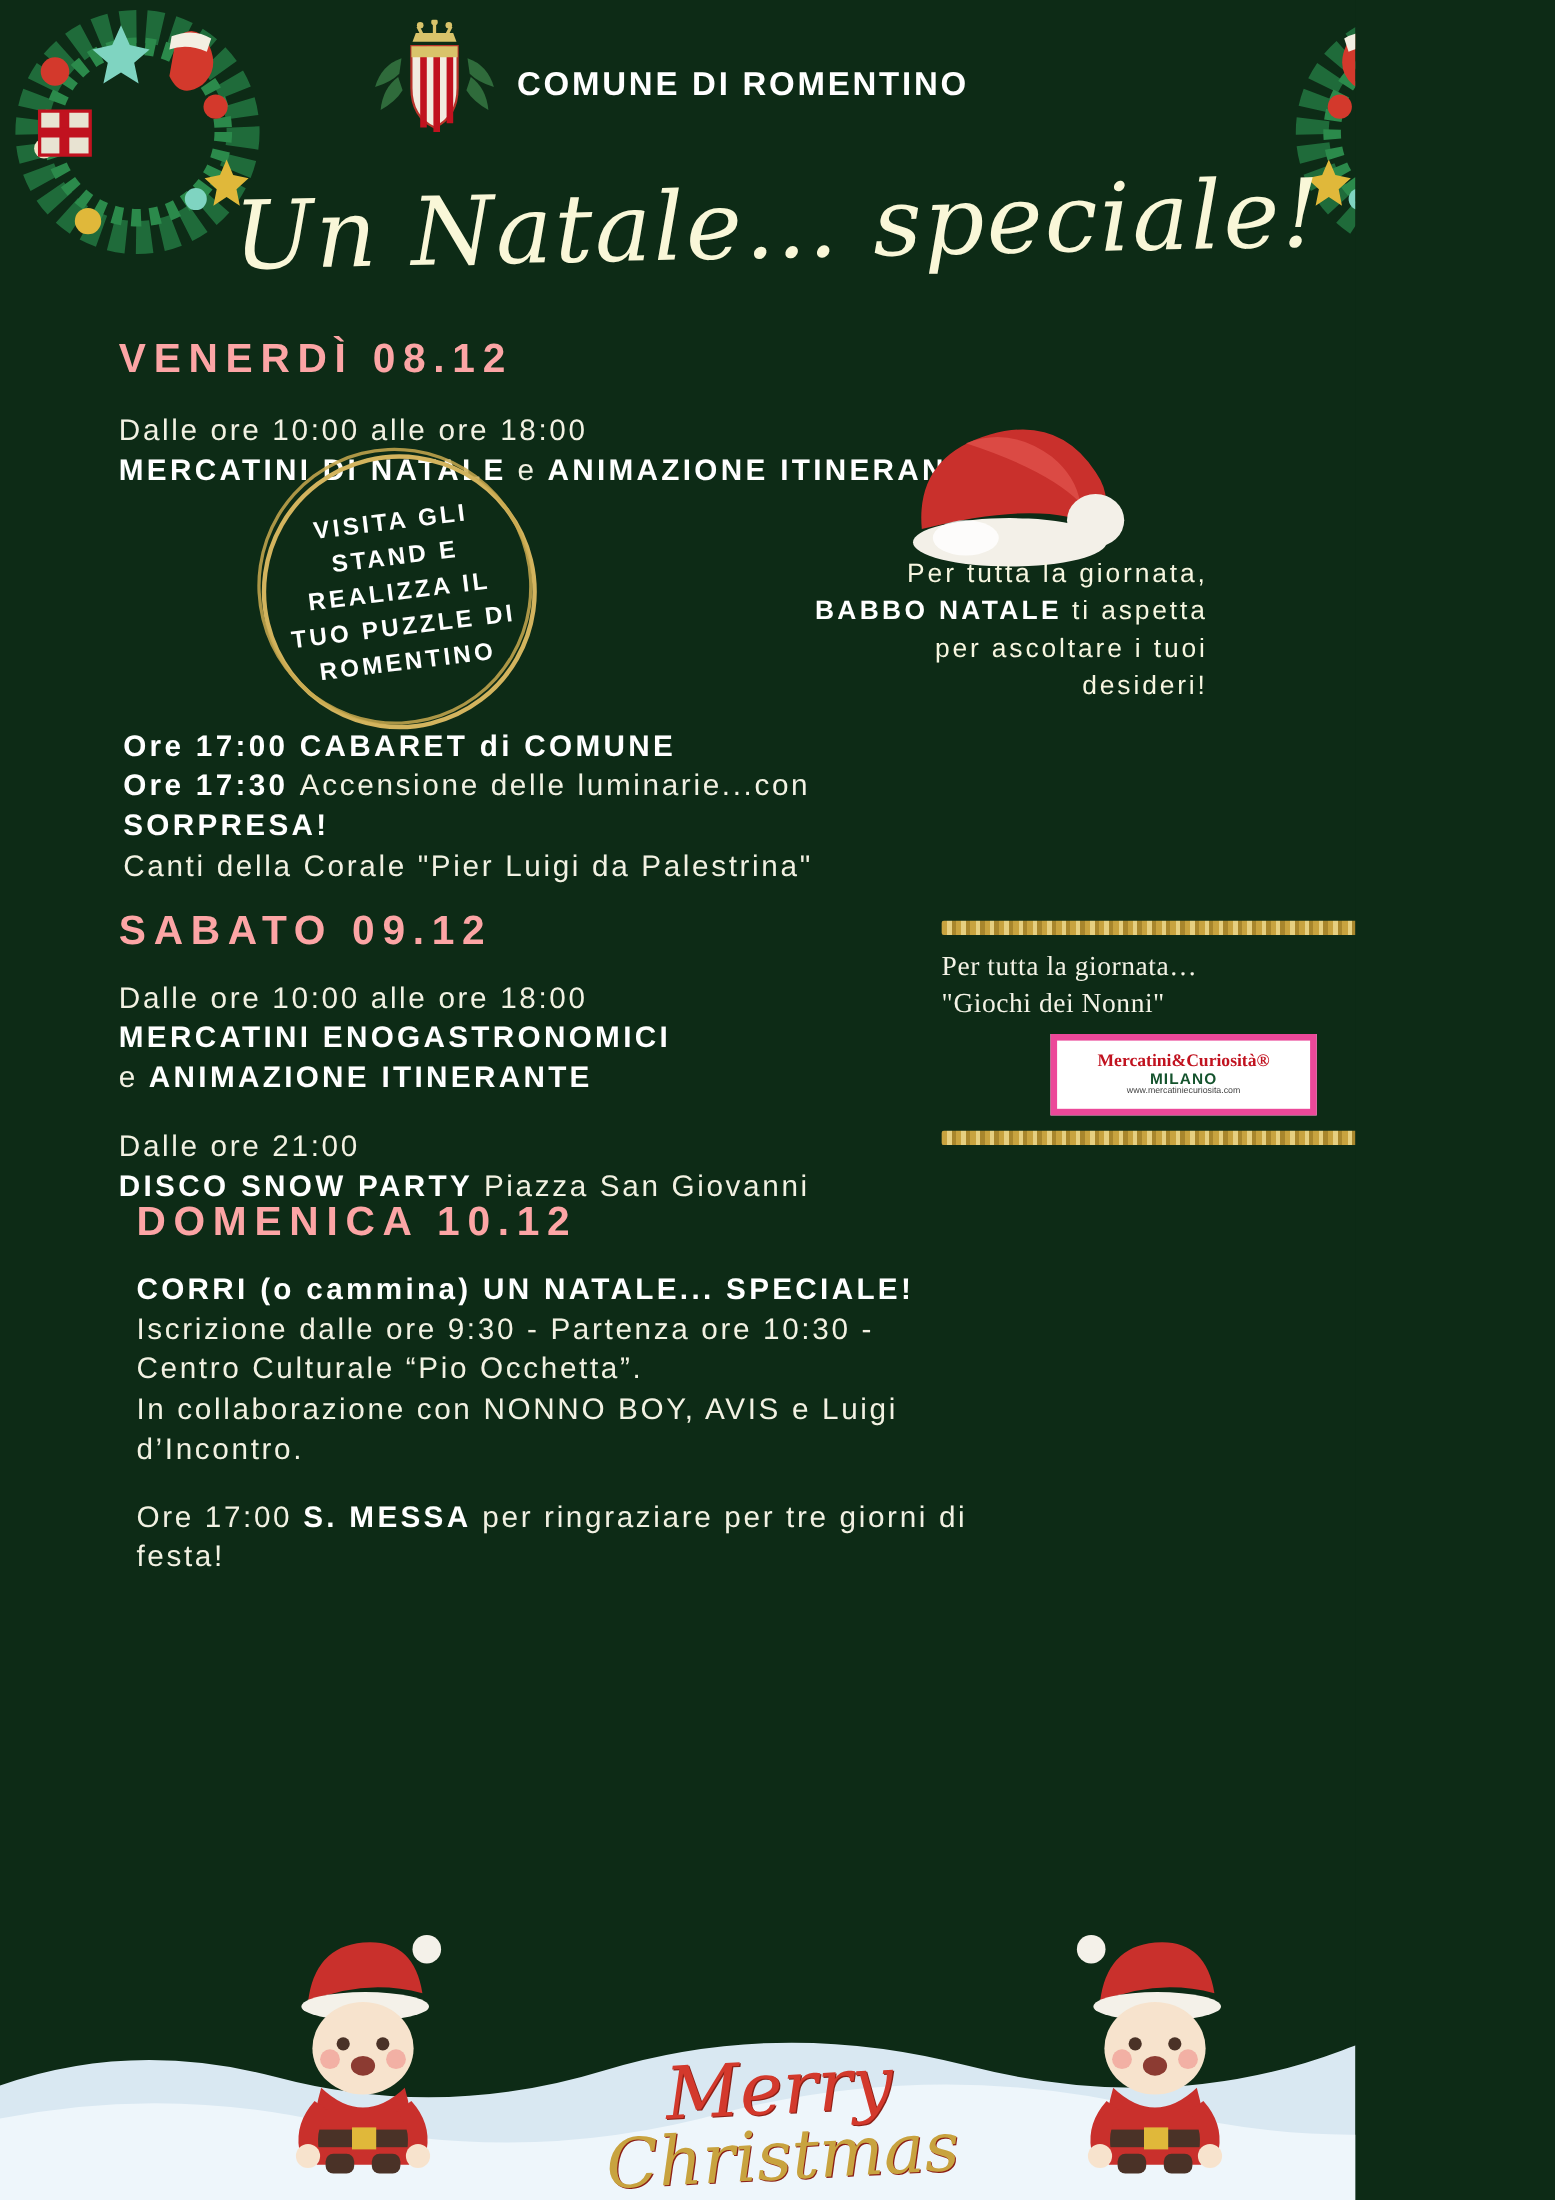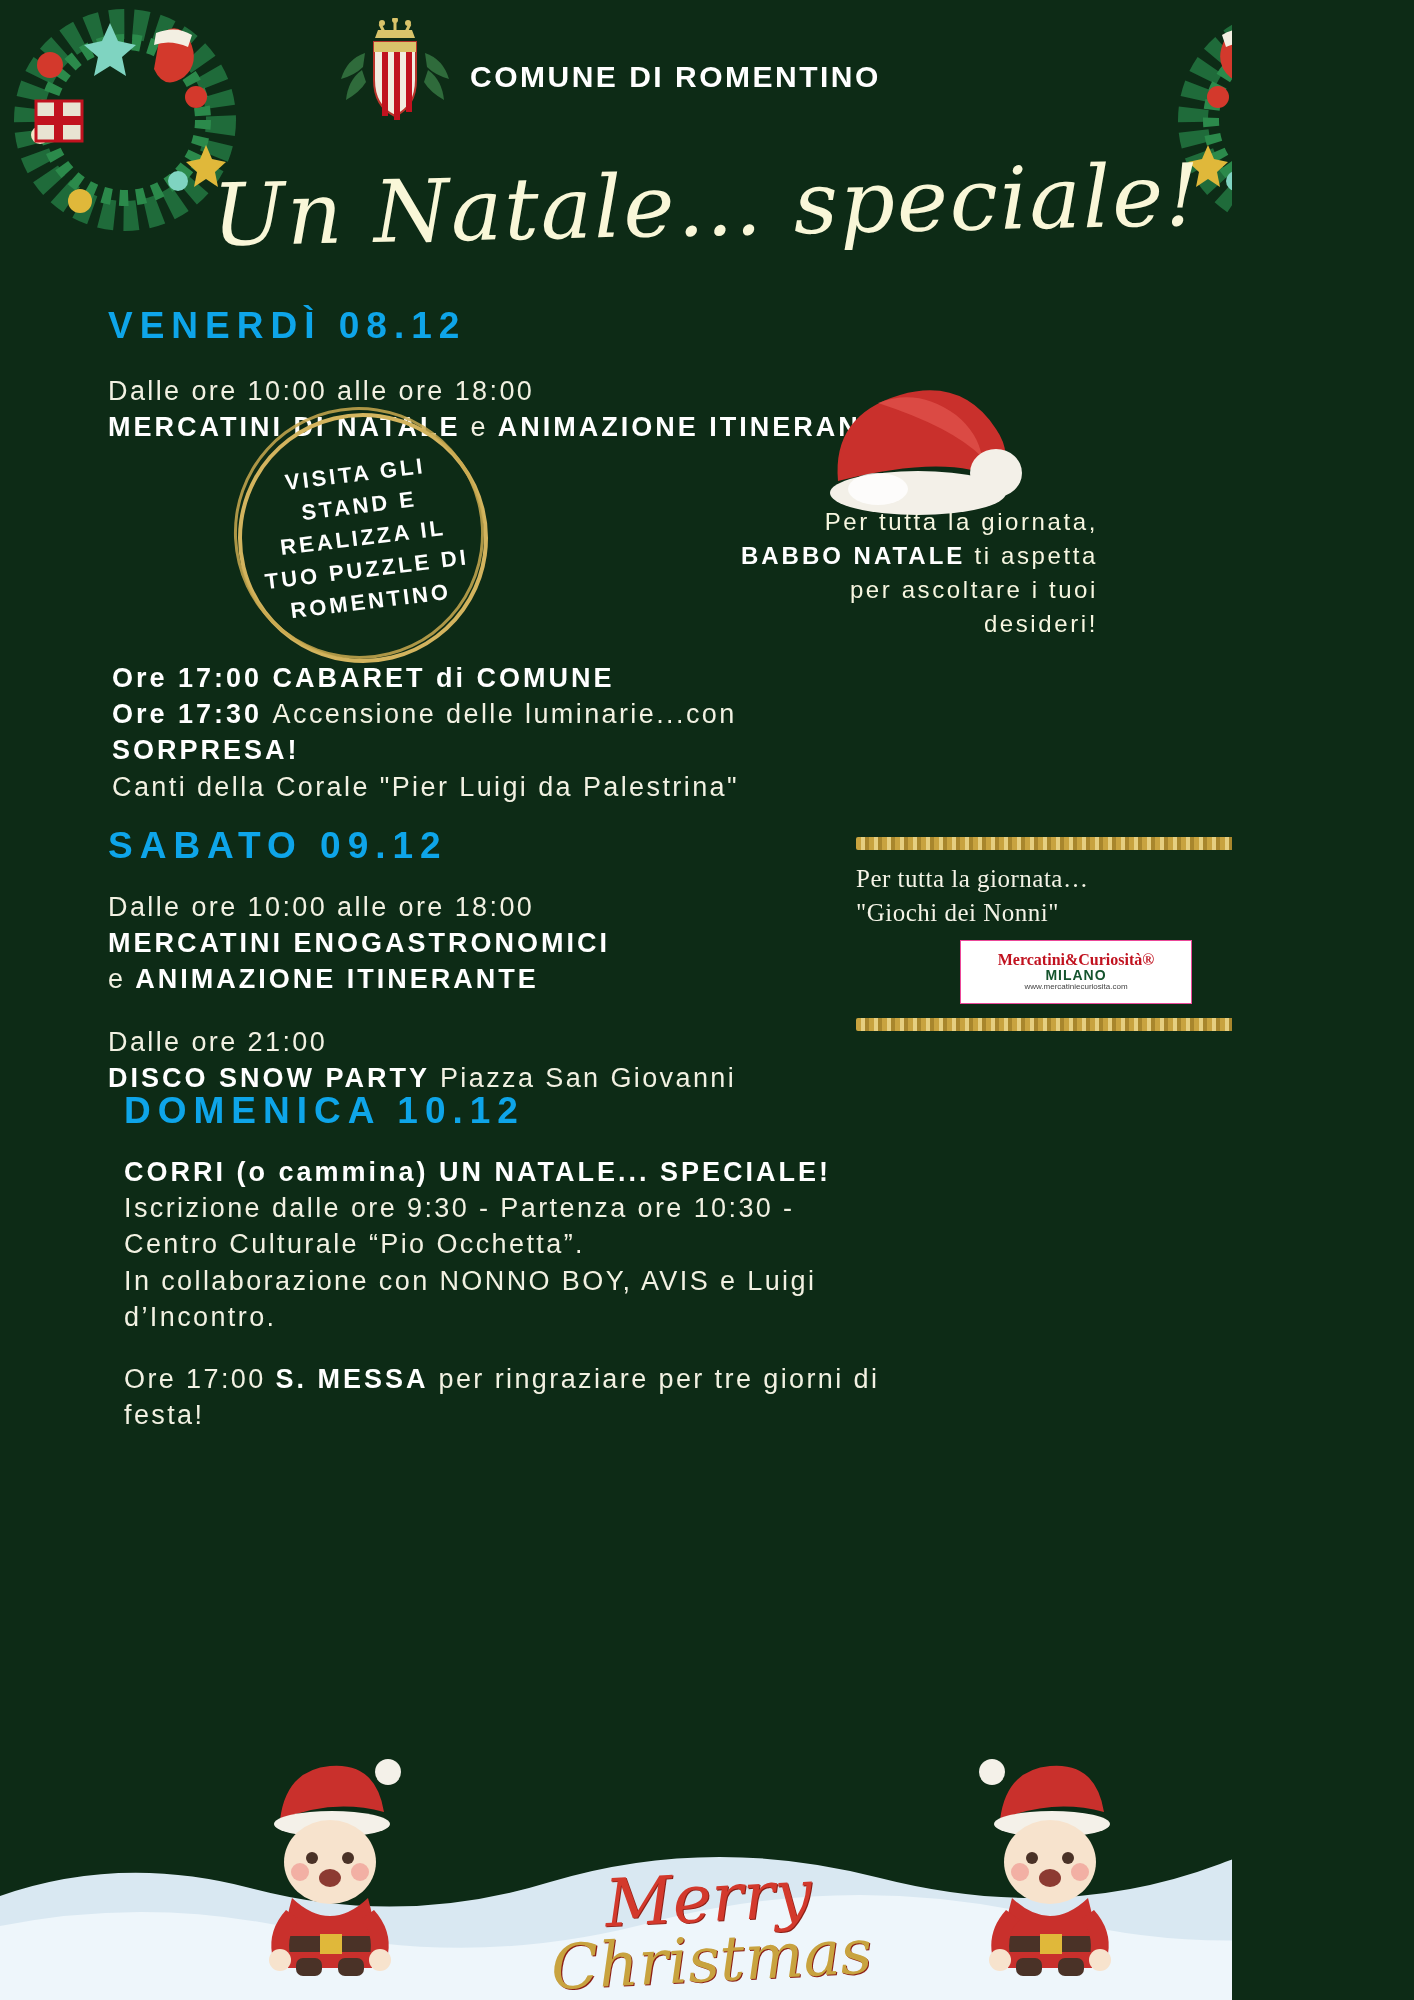--- a/index.html
+++ b/index.html
@@ -74,21 +74,21 @@
   .content {
     position: absolute;
     left: 108px;
     top: 305px;
     width: 1210px;
   }
   .day-title {
     font-size: 37px;
     font-weight: bold;
     letter-spacing: 7px;
-    color: #0ea5e9;
+    color: #fca5a5;
     margin: 0 0 22px 0;
   }
   .line {
     font-size: 27px;
     letter-spacing: 2.4px;
     color: #f2f1e2;
     line-height: 1.34;
     margin: 0;
   }
   .b { font-weight: bold; color: #ffffff; letter-spacing: 3px; }
@@ -180,21 +180,21 @@
     letter-spacing: .5px;
     line-height: 1.35;
     margin: 12px 0 10px 0;
     color: #f4f3e6;
   }
   .logo-box {
     width: 230px;
     height: 62px;
     background: #ffffff;
     margin: 0 auto 14px auto;
-    border: 1px solid #ec4899;
+    border: 6px solid #ec4899;
     display: flex;
     flex-direction: column;
     align-items: center;
     justify-content: center;
     line-height: 1.05;
   }
   .logo-box .l1 { color: #c1121f; font-size: 16px; font-weight: bold; font-family:"Liberation Serif",serif;}
   .logo-box .l2 { color: #14532d; font-size: 14px; font-weight: bold; letter-spacing: 1px;}
   .logo-box .l3 { color: #444; font-size: 8px; }
 

